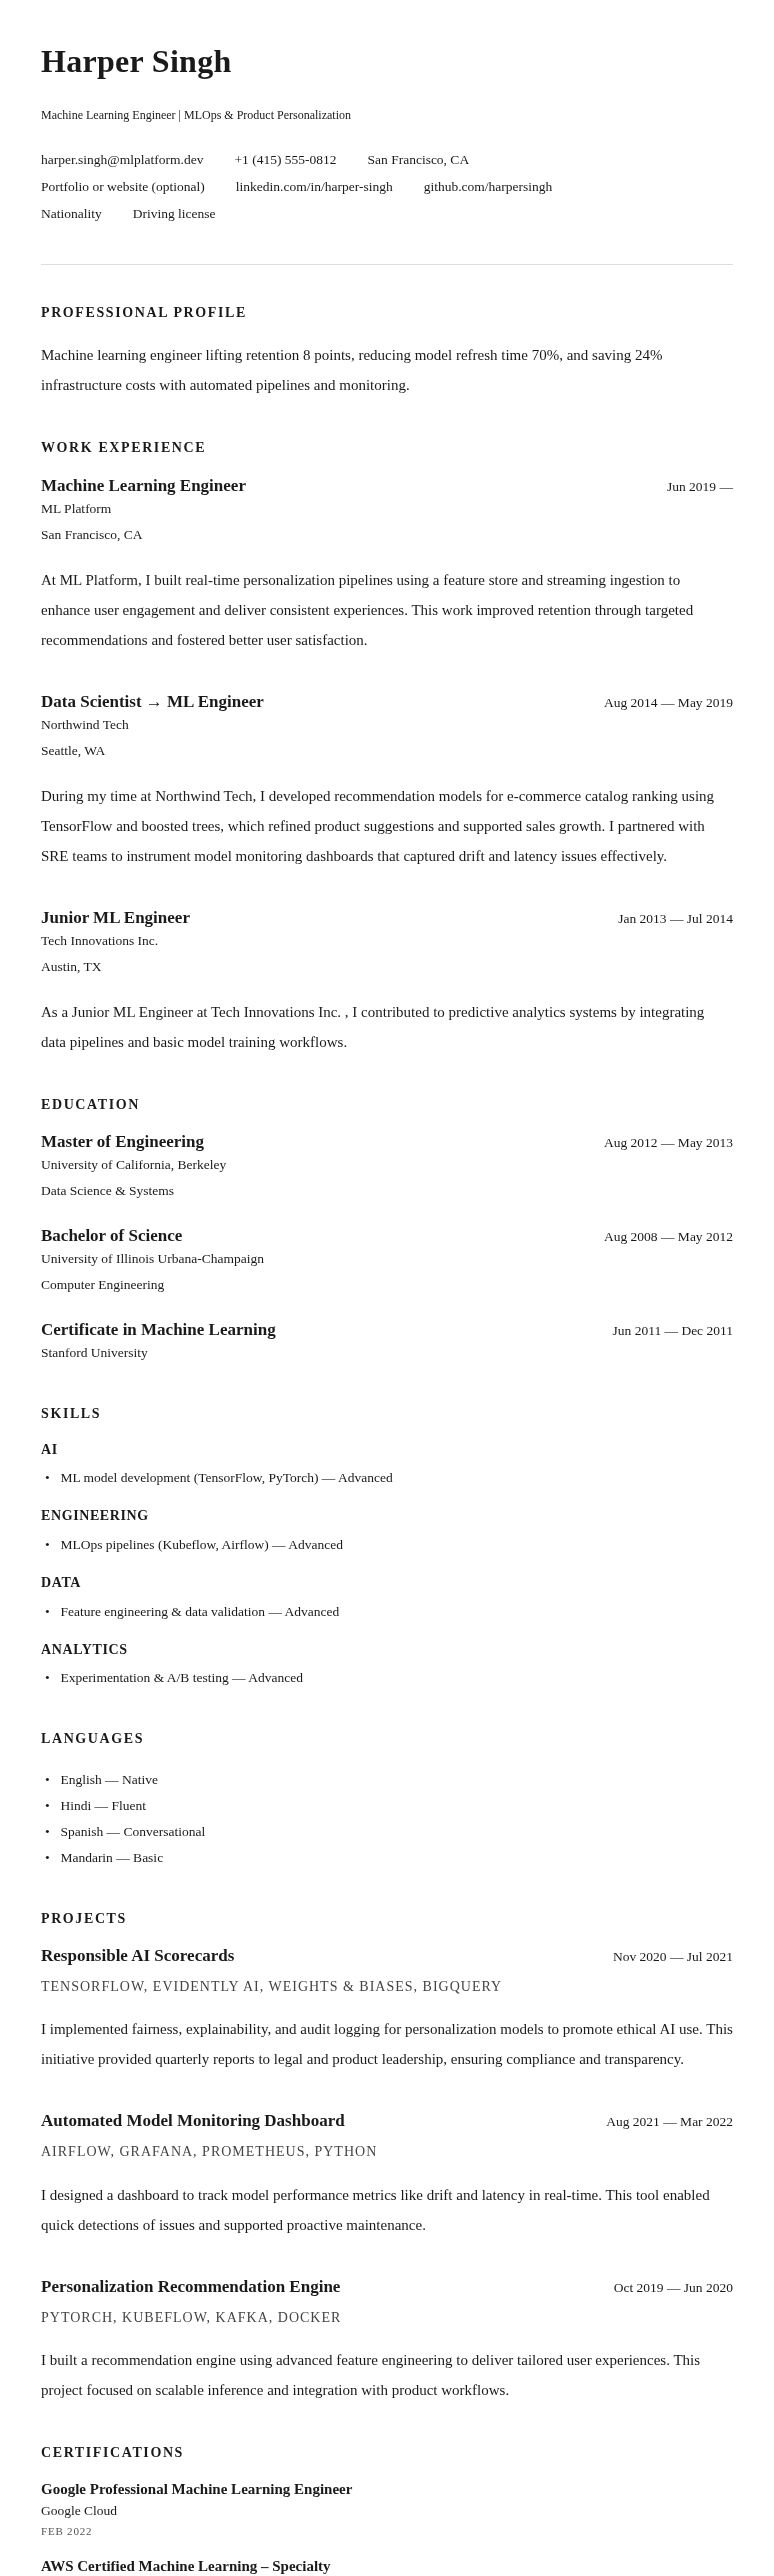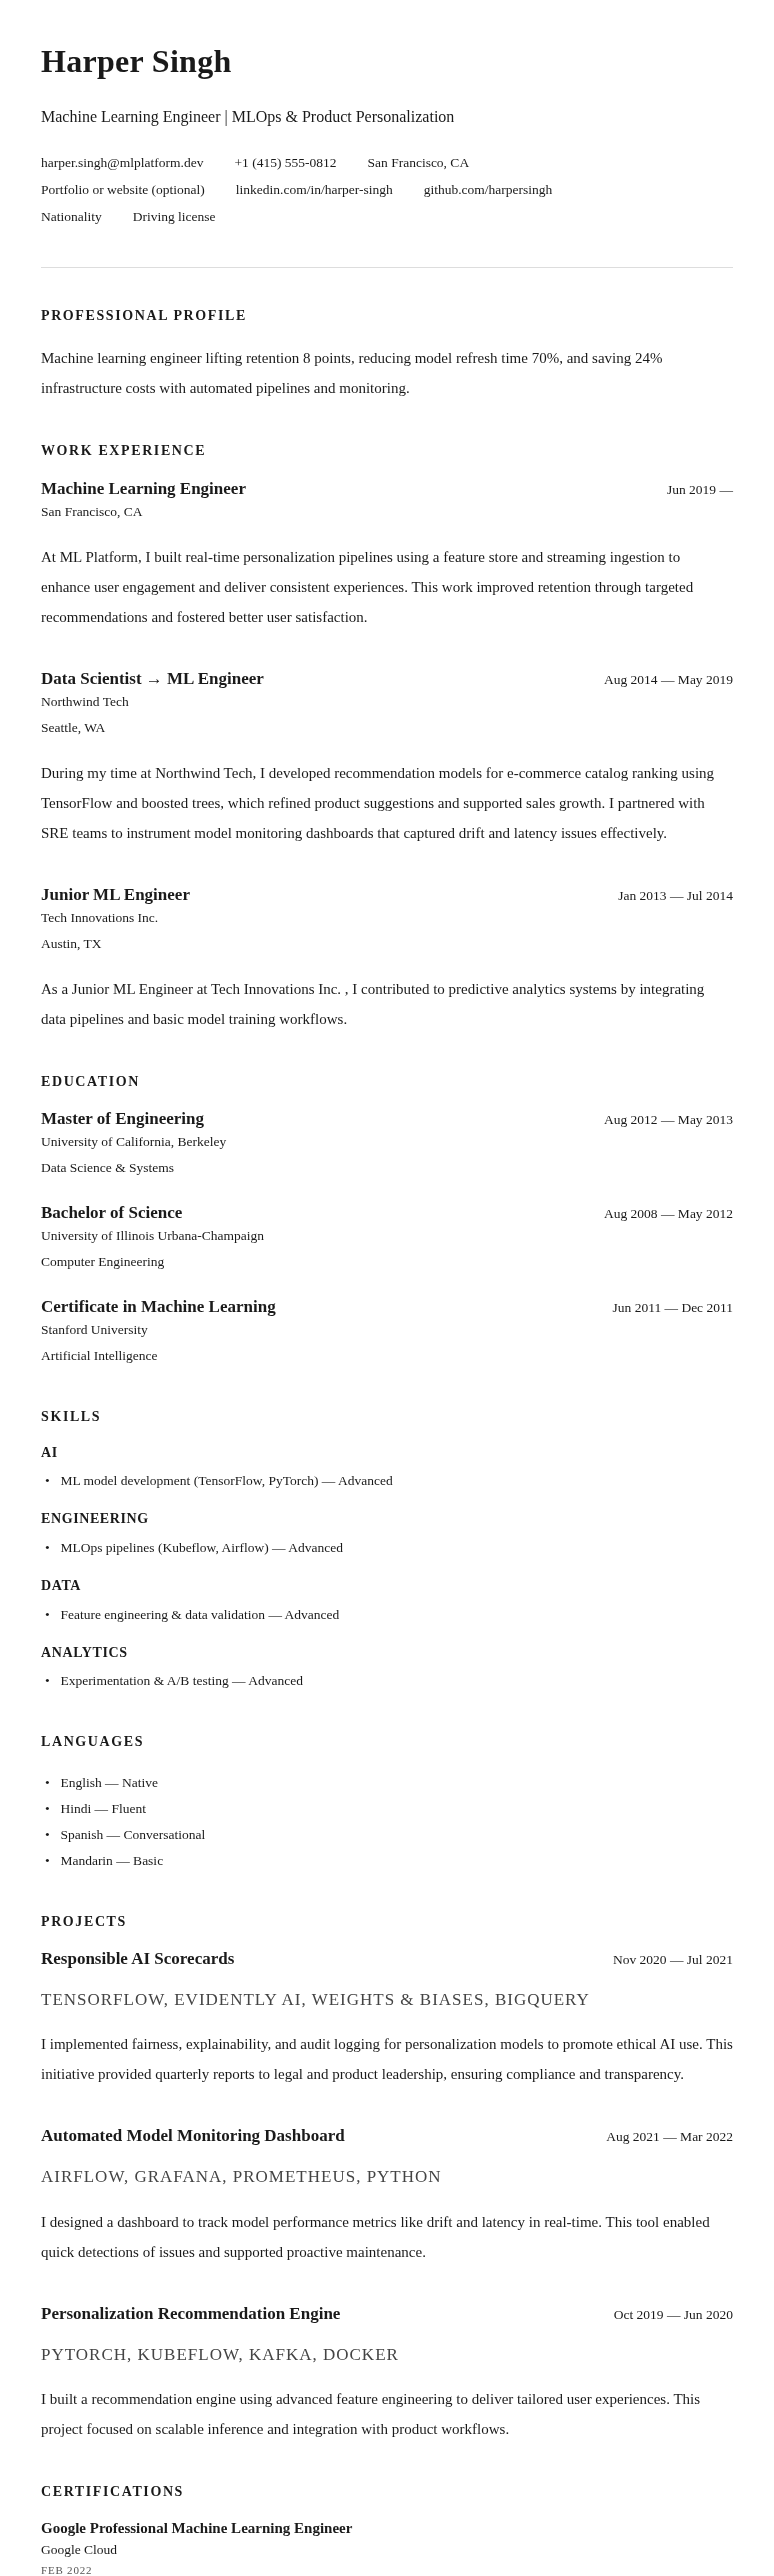--- a/index.html
+++ b/index.html
@@ -7,21 +7,21 @@
     width: 774px;
     min-height: 2576px;
     box-sizing: border-box;
     padding: 43px 41px 58px 41px;
     font-family: "Liberation Serif", "DejaVu Serif", serif;
     color: #1a1a1a;
     background: #ffffff;
   }
   
   .name { font-size: 32px; font-weight: 700; margin: 0 0 28px 0; letter-spacing: 0.3px; }
-  .subtitle { font-size: 16px; margin: 0 0 23px 0; }
+  .subtitle { font-size: 12px; margin: 0 0 23px 0; }
   .contact-row { display: flex; gap: 31px; font-size: 13.5px; line-height: 27px; flex-wrap: wrap; }
   .divider { border: none; border-top: 0.6px solid #dddddd; margin: 37px 0 0 0; }
   
   section { margin-top: 40px; }
   .sec-heading { font-size: 14px; font-weight: 700; letter-spacing: 1.6px; margin: 0 0 19.4px 0; }
   .body-text { font-size: 15px; line-height: 30px; margin: 0; }
   
   .entry { margin-bottom: 37px; }
   .entry:last-child { margin-bottom: 0; }
   .entry-head { display: flex; justify-content: space-between; align-items: baseline; gap: 5px; }
@@ -33,21 +33,21 @@
   .edu { margin-bottom: 22px; }
   .edu:last-child { margin-bottom: 0; }
   
   .skill-group { margin-bottom: 17px; }
   .skill-group:last-child { margin-bottom: 0; }
   .group-name { font-size: 14px; font-weight: 700; letter-spacing: 0.6px; margin: 0 0 7.7px 0; }
   ul.bullets { list-style: none; margin: 0; padding: 0; font-size: 13.5px; }
   ul.bullets li { line-height: 26px; padding-left: 19.4px; position: relative; }
   ul.bullets li::before { content: "\2022"; position: absolute; left: 3.9px; }
   
-  .tags { font-size: 17px; letter-spacing: 1px; color: #444444; margin-top: 21px; }
+  .tags { font-size: 14px; letter-spacing: 1px; color: #444444; margin-top: 13px; }
   .project-desc { margin-top: 19.4px; }
   
   .cert { margin-bottom: 20.6px; }
   .cert:last-child { margin-bottom: 0; }
   .cert-title { font-size: 15px; font-weight: 700; margin: 0 0 5.8px 0; }
   .cert-org { font-size: 13.5px; margin: 0 0 5.8px 0; }
   .cert-date { font-size: 11px; letter-spacing: 0.8px; color: #555555; }
 </style>
 </head>
 <body>
@@ -81,20 +81,21 @@
   </section>
 
   <section>
     <h2 class="sec-heading">WORK EXPERIENCE</h2>
 
     <article class="entry">
       <div class="entry-head">
         <h3 class="entry-title">Machine Learning Engineer</h3>
         <span class="entry-date">Jun 2019 —</span>
       </div>
+      <div class="sub-line">ML Platform</div>
       <div class="sub-line">San Francisco, CA</div>
       <p class="body-text entry-desc">At ML Platform, I built real-time personalization pipelines using a feature store and streaming ingestion to enhance user engagement and deliver consistent experiences. This work improved retention through targeted recommendations and fostered better user satisfaction.</p>
     </article>
 
     <article class="entry">
       <div class="entry-head">
         <h3 class="entry-title">Data Scientist → ML Engineer</h3>
         <span class="entry-date">Aug 2014 — May 2019</span>
       </div>
       <div class="sub-line">Northwind Tech</div>
@@ -133,21 +134,20 @@
       <div class="sub-line">University of Illinois Urbana-Champaign</div>
       <div class="sub-line">Computer Engineering</div>
     </article>
 
     <article class="edu">
       <div class="entry-head">
         <h3 class="entry-title">Certificate in Machine Learning</h3>
         <span class="entry-date">Jun 2011 — Dec 2011</span>
       </div>
       <div class="sub-line">Stanford University</div>
-      <div class="sub-line">Artificial Intelligence</div>
     </article>
   </section>
 
   <section>
     <h2 class="sec-heading">SKILLS</h2>
 
     <div class="skill-group">
       <h3 class="group-name">AI</h3>
       <ul class="bullets">
         <li>ML model development (TensorFlow, PyTorch) — Advanced</li>

